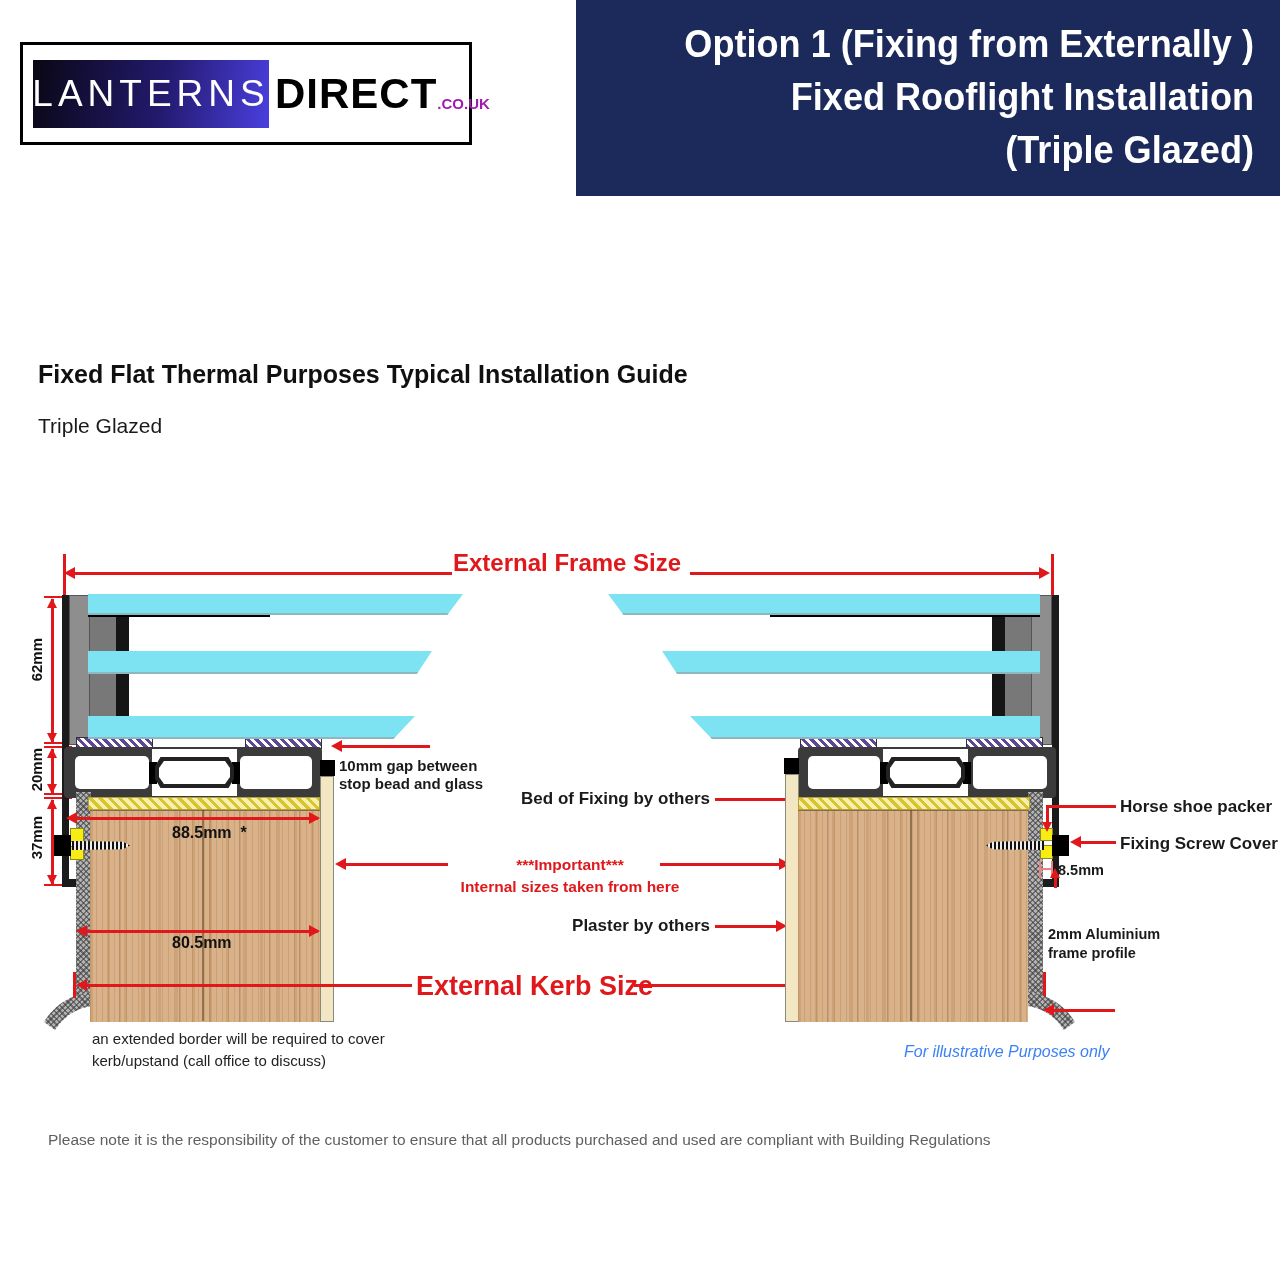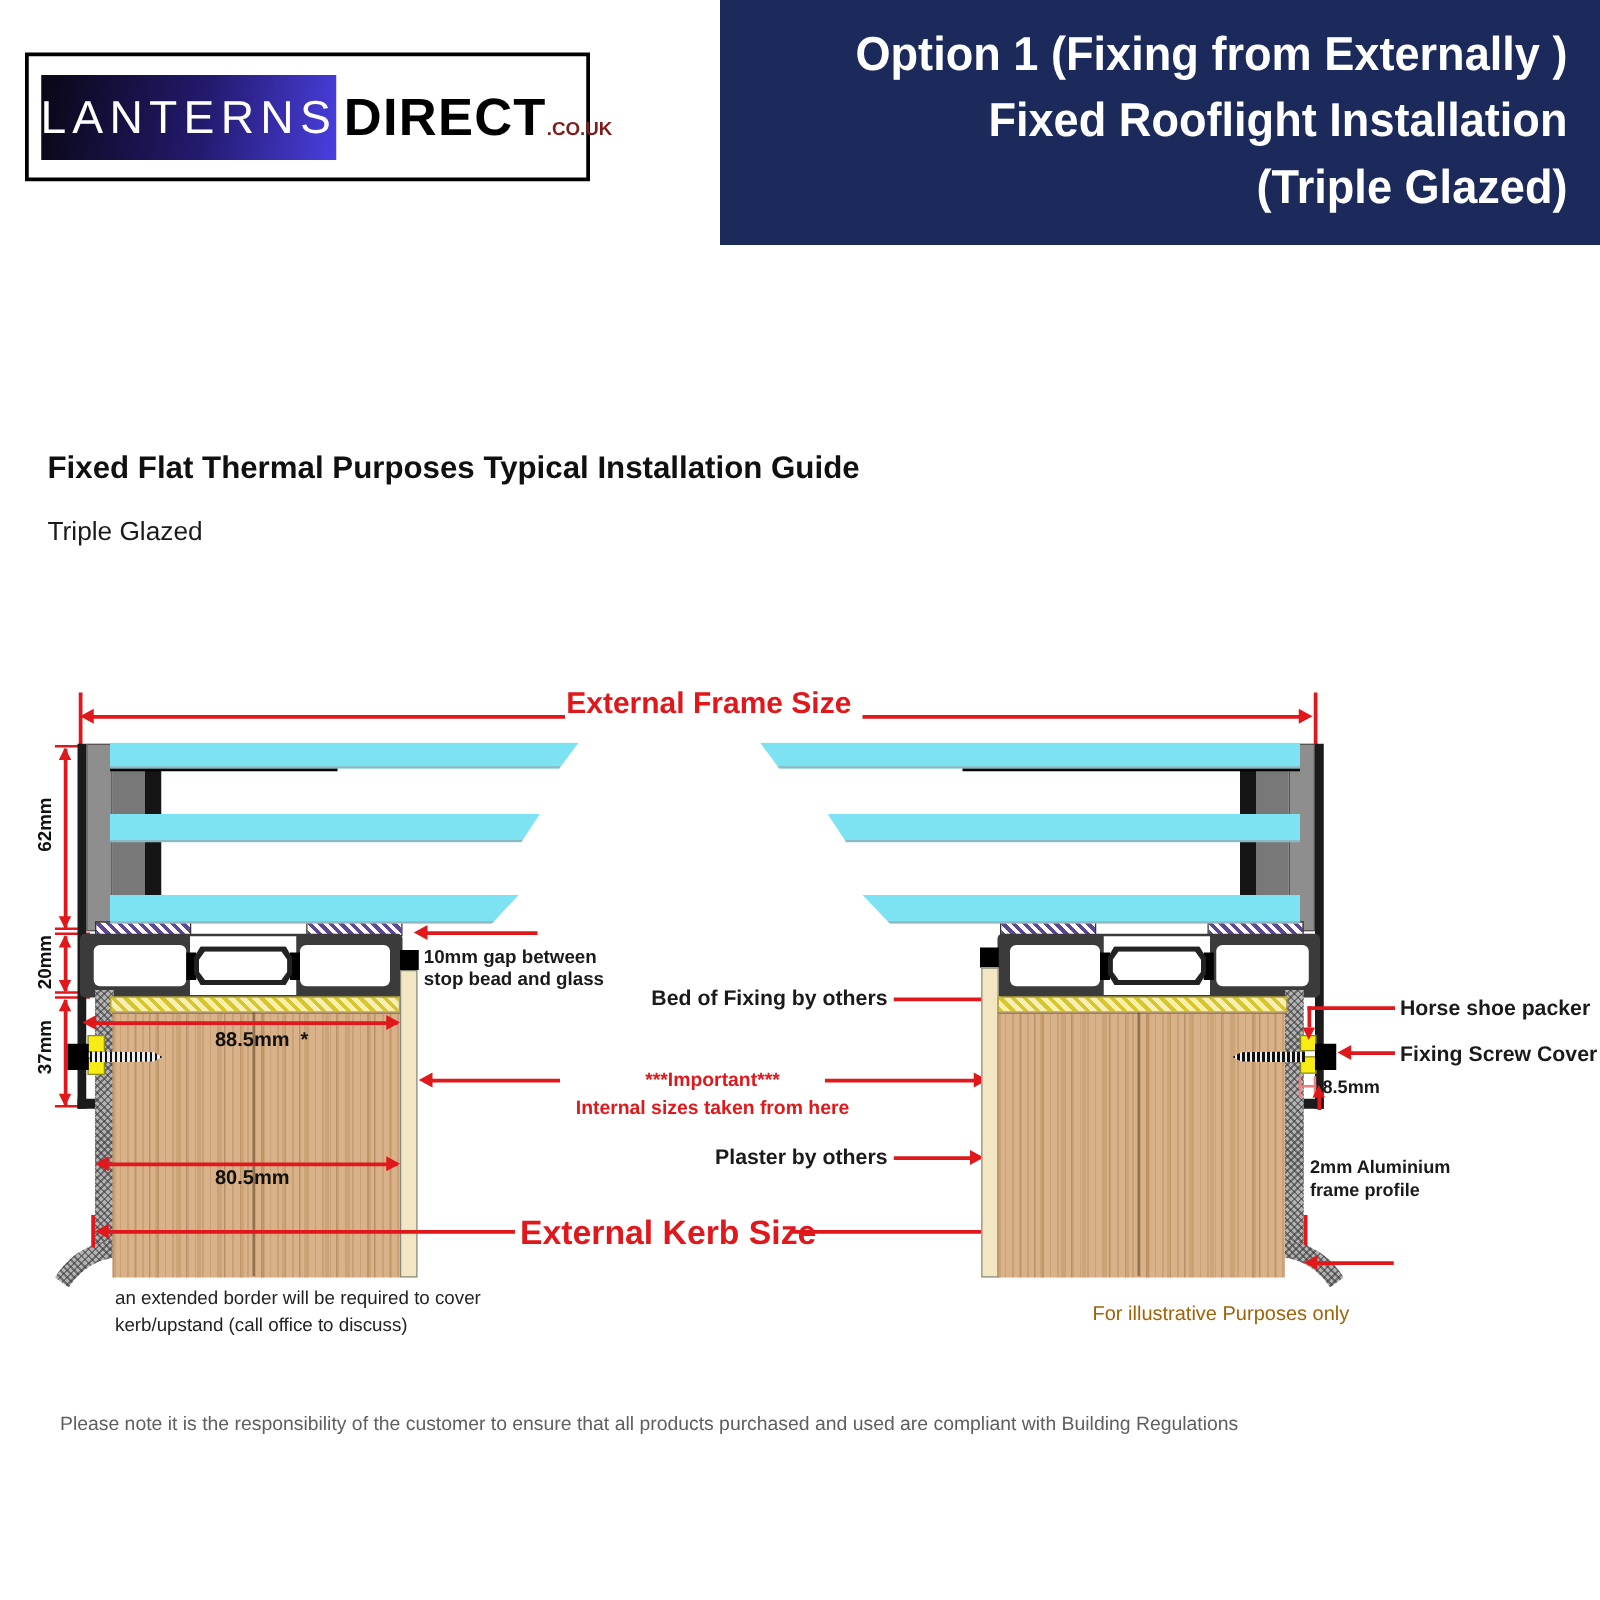--- a/index.html
+++ b/index.html
@@ -7,21 +7,21 @@
           font-family:"Liberation Sans",sans-serif;}
   .abs{position:absolute;}
   
   .logo-box{left:20px;top:42px;width:446px;height:97px;border:3px solid #000;background:#fff;
             display:flex;align-items:center;}
   .logo-blue{margin-left:10px;width:236px;height:68px;
              background:linear-gradient(100deg,#090714 0%,#231a6e 55%,#4a3fdf 100%);
              display:flex;align-items:center;justify-content:center;}
   .logo-lanterns{color:#fff;font-size:37px;letter-spacing:5px;font-weight:400;}
   .logo-direct{color:#000000;font-size:42px;font-weight:bold;letter-spacing:1px;margin-left:6px;}
-  .logo-tld{color:#7f1d1d;font-size:15px;font-weight:bold;margin-top:20px;}
+  .logo-tld{color:#a21caf;font-size:15px;font-weight:bold;margin-top:20px;}
   .banner{left:576px;top:0;width:704px;height:196px;background:#1b2a5a;color:#fff;
           text-align:right;padding:18px 26px 0 0;box-sizing:border-box;}
   .banner div{font-size:38px;line-height:53px;font-weight:bold;transform:scaleX(.95);transform-origin:right;}
   .h1{left:38px;top:360px;font-size:25px;font-weight:bold;color:#101010;}
   .h2{left:38px;top:414px;font-size:21px;color:#1a1a1a;}
   
   .rl{background:#e0181c;}            
   .hline{height:2.5px;}
   .vline{width:2.5px;}
   .tick{background:#e0181c;}
@@ -245,21 +245,21 @@
   <div class="abs rl vline" style="left:1054px;top:876px;height:12px;"></div>
   <div class="abs ah ah-u" style="left:1050px;top:868px;"></div>
   <div class="abs lbl-xs" style="left:1048px;top:889px;margin-top:36px;">
     <div>2mm Aluminium</div>
     <div>frame profile</div>
   </div>
 
   <div class="abs rl hline" style="left:1052px;top:1009px;width:63px;"></div>
   <div class="abs ah ah-l" style="left:1043px;top:1004px;"></div>
 
-  <div class="abs" style="left:874px;top:1043px;font-size:16px;color:#a16207;">For illustrative Purposes only</div>
+  <div class="abs" style="left:904px;top:1043px;font-size:16px;color:#3b82f6;font-style:italic;">For illustrative Purposes only</div>
 
   <div class="abs note" style="left:78px;top:1028px;">
     <div style="margin-left:14px;">an extended border will be required to cover</div>
     <div style="margin-left:14px;">kerb/upstand (call office to discuss)</div>
   </div>
 
   <div class="abs gray-note" style="left:48px;top:1131px;">Please note it is the responsibility of the customer to ensure that all products purchased and used are compliant with Building Regulations</div>
 
 </div>
 

